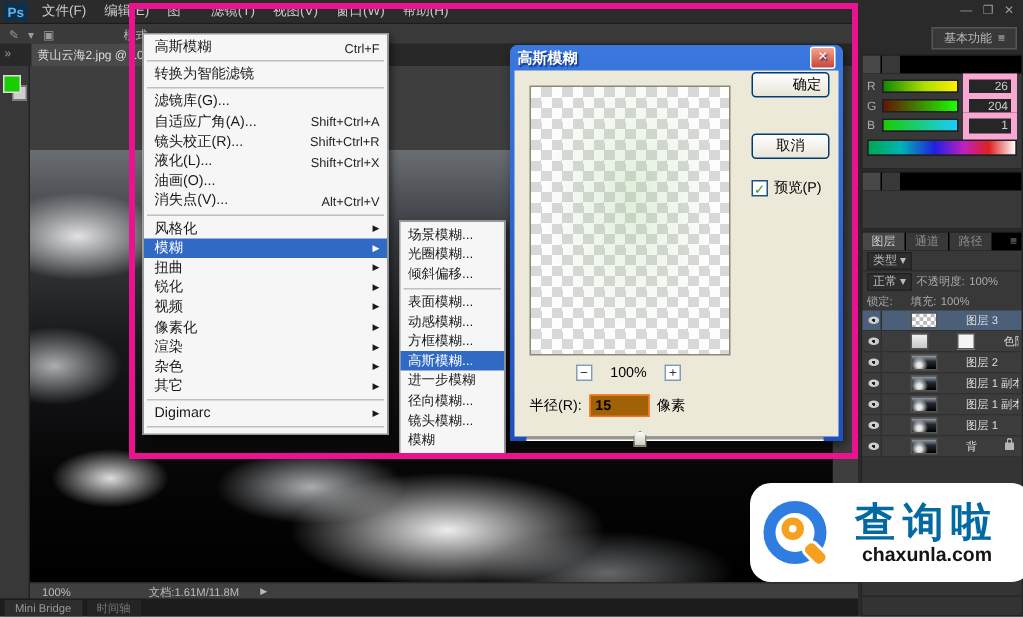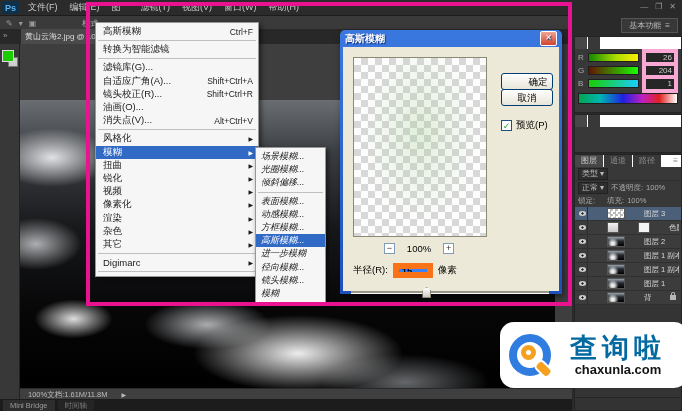--- a/index.html
+++ b/index.html
@@ -35,68 +35,68 @@
       radial-gradient(ellipse 70px 40px at 3% 50%, rgba(210,212,215,.8), rgba(210,212,215,0) 65%),
       radial-gradient(ellipse 60px 30px at 10% 76%, rgba(245,245,245,.9), rgba(245,245,245,0) 65%),
       radial-gradient(ellipse 150px 55px at 52% 88%, rgba(250,250,250,.95), rgba(250,250,250,0) 70%),
       radial-gradient(ellipse 90px 35px at 35% 78%, rgba(225,228,230,.75), rgba(225,228,230,0) 70%),
       radial-gradient(ellipse 120px 40px at 72% 98%, rgba(200,205,210,.5), rgba(200,205,210,0) 70%),
       linear-gradient(180deg,#6a6e72 0%,#3c3f43 18%,#17181a 45%,#060607 75%,#000 100%);}
 
   
   .statusbar{left:20px;top:388px;width:552px;height:11px;background:#3f3f3f;border-top:1px solid #2a2a2a;display:flex;align-items:center;font-size:7.5px;color:#bbb;z-index:4;}
   .sb-zoom{margin-left:8px;}
-  .sb-doc{}
+  .sb-doc{margin-left:52px;}
   .sb-arrow{margin-left:14px;font-size:6px;}
   .bottomstrip{left:0;top:399px;width:572px;height:12px;background:#1c1c1c;display:flex;align-items:center;z-index:4;}
   .btab{font-size:7.5px;color:#999;background:#2d2d2d;padding:1px 7px;margin-left:3px;line-height:9px;}
   .btab.dim{background:#242424;color:#777;}
 
   
   .hlbox{left:86px;top:2px;width:486px;height:304px;border:4px solid #ea1290;box-sizing:border-box;z-index:40;pointer-events:none;}
 
   
   .menu{background:#f6f6f6;border:1px solid #979797;box-shadow:2px 2px 5px rgba(0,0,0,.55);padding:2px 0;z-index:25;}
   .menu-main{left:95px;top:22px;width:162px;}
-  .menu-sub{left:255px;top:147px;width:69px;z-index:26;font-style:italic;}
+  .menu-sub{left:266px;top:147px;width:69px;z-index:26;}
   .mi{display:flex;align-items:center;height:13.2px;padding:0 5px 0 7px;font-size:9.5px;color:#1a1a1a;white-space:nowrap;}
   .mi-short{margin-left:auto;font-size:8.5px;color:#222;}
   .mi-arrow{width:7px;text-align:right;font-size:6px;margin-left:auto;}
   .mi .mi-short:empty,.mi .mi-arrow:empty{display:none;}
   .mi.sel{background:#316ac5;color:#fff;}
   .mi.sel .mi-short,.mi.sel .mi-arrow{color:#fff;}
   .mi.msep{height:1px;padding:0;margin:2px 2px;background:#bfbfbf;}
   .menu-sub .mi{padding:0 3px 0 5px;font-size:9px;}
 
   
   .dialog{left:340px;top:30px;width:222px;height:264px;z-index:30;border-radius:5px 5px 0 0;background:linear-gradient(180deg,#3a78e0,#1e50bd);padding:0 3px 3px;box-sizing:border-box;box-shadow:2px 3px 7px rgba(0,0,0,.5);}
   .dtitle{height:17px;display:flex;align-items:center;color:#fff;font-weight:bold;font-size:10px;padding:0 2px;text-shadow:1px 1px 1px #0a2d7a;}
   .dclose{margin-left:auto;width:15px;height:13px;background:linear-gradient(#f2a492,#cf4331);border:1px solid #fff;border-radius:2px;color:#fff;font-size:8px;line-height:11px;text-align:center;font-weight:bold;}
   .dbody{position:relative;background:#ece9d8;height:calc(100% - 17px);font-size:9.5px;color:#000;}
   .dpreview{position:absolute;left:10px;top:10px;width:132px;height:178px;border:1px solid #8a8a77;background:conic-gradient(#d8d8d8 25%,#fdfdfd 0 50%,#d8d8d8 0 75%,#fdfdfd 0) 0 0/14px 14px;}
   .dpreview:after{content:"";position:absolute;inset:0;background:radial-gradient(ellipse at 50% 42%,rgba(150,200,130,.28),rgba(150,200,130,0) 62%);}
   .dzoomrow{position:absolute;left:10px;top:196px;width:132px;display:flex;justify-content:center;align-items:center;gap:12px;}
   .zbox{width:11px;height:11px;border:1px solid #7f9db9;background:#fff;font-size:9px;line-height:9px;text-align:center;color:#333;box-sizing:border-box;}
   .dbtn{position:absolute;left:158px;width:52px;height:17px;background:linear-gradient(#fefefe,#e8e5d8);border:1px solid #003c74;border-radius:3px;font-size:9.5px;text-align:center;line-height:15px;box-sizing:border-box;}
-  .dbtn.ok{top:26px;padding-left:22px;}
+  .dbtn.ok{top:1px;padding-left:22px;}
   .dbtn.cancel{top:42px;}
   .dchk{position:absolute;left:158px;top:72px;display:flex;align-items:center;gap:4px;}
   .chkbox{width:11px;height:11px;border:1px solid #1c5180;background:#fff;color:#2da12d;font-size:9px;line-height:10px;font-weight:bold;text-align:center;box-sizing:border-box;}
   .dradius{position:absolute;left:10px;top:216px;display:flex;align-items:center;gap:5px;}
-  .rinput{width:40px;height:15px;border:6px solid #f97316;background:#3b82f6;font-size:9.5px;padding:0 0 0 3px;box-sizing:border-box;font-family:inherit;font-weight:bold;}
+  .rinput{width:40px;height:15px;border:1px solid #f97316;background:#a16207;font-size:9.5px;padding:0 0 0 3px;box-sizing:border-box;font-family:inherit;font-weight:bold;}
   .dslider{position:absolute;left:8px;top:240px;width:198px;height:11px;}
   .dtrack{position:absolute;left:0;right:0;top:4px;height:2px;background:#9a9789;border-bottom:1px solid #fff;}
   .dthumb{position:absolute;left:36%;top:0;width:9px;height:11px;background:linear-gradient(#fdfdfd,#cfccc0);border:1px solid #8a8877;clip-path:polygon(50% 0,100% 35%,100% 100%,0 100%,0 35%);box-sizing:border-box;}
 
   
   .rightpanel{left:572px;top:0;width:110px;height:411px;background:#2a2a2a;z-index:20;font-size:8px;color:#bbb;}
   .winctrls{position:absolute;top:2px;right:6px;display:flex;gap:7px;color:#9a9a9a;font-size:8px;}
   .workspace{position:absolute;top:18px;right:4px;height:13px;display:flex;align-items:center;gap:4px;border:1px solid #555;background:#383838;padding:0 7px;color:#bbb;}
   .panel{position:absolute;left:2px;right:0;background:#383838;border:1px solid #242424;box-sizing:border-box;}
-  .ptabs{height:12px;background:#ffffff;display:flex;align-items:stretch;}
+  .ptabs{height:12px;background:#000000;display:flex;align-items:stretch;}
   .ptab{padding:0 6px;line-height:12px;background:#474747;color:#ccc;margin-right:1px;}
   .ptab:not(:first-child){background:#383838;color:#8d8d8d;}
   .pmenu{margin-left:auto;color:#888;padding-right:3px;line-height:12px;}
   .p-color{top:36px;height:77px;}
   .slwrap{padding:2px 3px 0;}
   .slrow{display:flex;align-items:center;gap:3px;height:13px;}
   .sllabel{width:7px;color:#aaa;}
   .slbar{flex:1;height:7px;border:1px solid #1f1f1f;}
   .sl-r .slbar{background:linear-gradient(90deg,#118800,#aadd00 55%,#ffee00);}
   .sl-g .slbar{background:linear-gradient(90deg,#641400,#1aff01);}
@@ -406,20 +406,25 @@
         <span class="mi-label">自适应广角(A)...</span>
         <span class="mi-short">Shift+Ctrl+A</span>
 
       </div>
       <div class="mi">
         <span class="mi-label">镜头校正(R)...</span>
         <span class="mi-short">Shift+Ctrl+R</span>
 
       </div>
       <div class="mi">
+        <span class="mi-label">液化(L)...</span>
+        <span class="mi-short">Shift+Ctrl+X</span>
+
+      </div>
+      <div class="mi">
         <span class="mi-label">油画(O)...</span>
 
       </div>
       <div class="mi">
         <span class="mi-label">消失点(V)...</span>
         <span class="mi-short">Alt+Ctrl+V</span>
 
       </div>
       <div class="mi msep">
         <span class="mi-label"></span>

